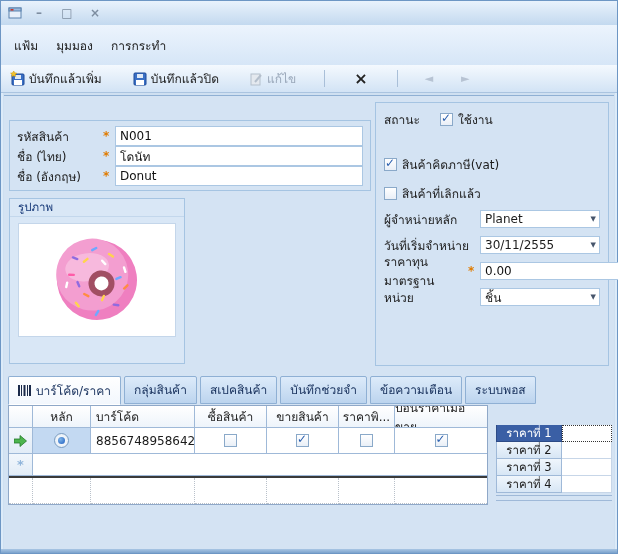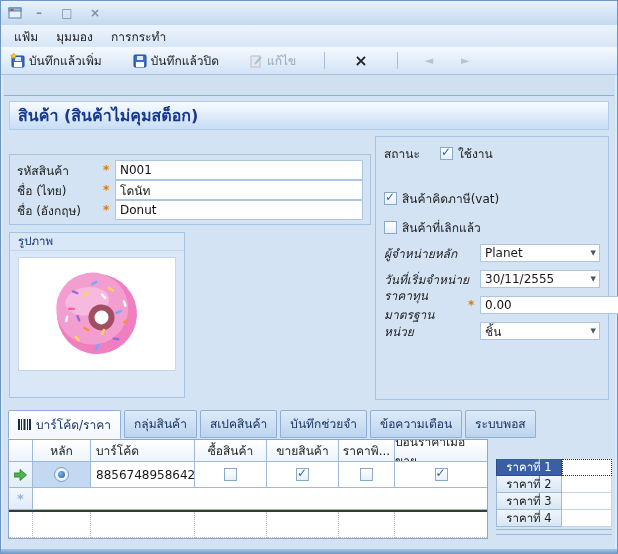--- a/index.html
+++ b/index.html
@@ -11,21 +11,21 @@
   .window{position:relative;width:618px;height:554px;box-sizing:border-box;
     border:1px solid #6d96c4;background:#cfe0f1;
     box-shadow:inset 0 0 0 2px #dcebf9;}
   
   .titlebar{height:24px;display:flex;align-items:center;padding:0 7px;gap:6px;
     background:linear-gradient(#e9f2fc,#c3d9ef);}
   .titlebar .title{flex:1;font-size:12px;color:#333;}
   .win-btn{width:22px;height:16px;display:flex;align-items:center;justify-content:center;
     color:#7d8da0;font-size:12px;font-weight:bold;cursor:default;}
   
-  .menubar{height:22px;display:flex;align-items:center;gap:4px;padding:0 6px;
+  .menubar{height:40px;display:flex;align-items:center;gap:4px;padding:0 6px;
     background:linear-gradient(#ecf4fd,#d6e6f7);}
   .menu-item{padding:2px 7px;}
   
   .toolbar{height:27px;display:flex;align-items:center;gap:20px;padding:0 4px;
     background:linear-gradient(#f4f9fe,#d2e3f5);border-bottom:1px solid #aac4e0;}
   .tb-btn{display:flex;align-items:center;gap:4px;padding:2px 5px;border-radius:2px;}
   .tb-btn.disabled{color:#9aa8ba;}
   .tb-sep{width:1px;height:17px;background:#a9bfd8;margin:0 3px;}
   .tb-x{font-size:16px;font-weight:bold;color:#222;padding:0 6px;}
   .nav-arrow{font-size:11px;color:#b7c3d3;padding:0 4px;}
@@ -62,21 +62,21 @@
   .status-row{display:flex;align-items:center;height:16px;}
   .status-row .lbl{flex:0 0 56px;}
   .cbrow{display:flex;align-items:center;gap:5px;}
   .indent{}
   .mt28{margin-top:28px;} .mt10{margin-top:10px;} .mt20{margin-top:20px;}
   .cb{width:13px;height:13px;box-sizing:border-box;border:1px solid #8aa9c9;
     background:linear-gradient(#fff,#e9eff7);position:relative;flex:0 0 13px;}
   .cb.checked::after{content:"✓";position:absolute;top:-3px;left:0px;font-size:12px;
     font-weight:bold;color:#2a5fae;}
   .combo-row{display:flex;align-items:center;height:20px;margin-top:6px;}
-  .combo-row .lbl{flex:0 0 96px;font-style:italic;}
+  .combo-row .lbl{flex:0 0 96px;}
   .combo-row .lbl.short{flex:0 0 84px;}
   .combo{flex:1;height:18px;box-sizing:border-box;background:#fff;border:1px solid #abc7e3;
     display:flex;align-items:center;justify-content:space-between;padding:0 3px 0 4px;}
   .combo .arrow{font-size:7px;color:#46556b;}
   .txt.cost{flex:1;height:18px;box-sizing:border-box;}
   
   .bottom-tabs{display:flex;gap:3px;margin:8px 2px 0 4px;align-items:flex-end;height:24px;}
   .btab{padding:3px 9px 4px 9px;border:1px solid #8fb0d4;border-radius:2px 2px 0 0;
     background:linear-gradient(#ddebfa,#bcd4ee);color:#17305c;font-size:12px;
     display:flex;align-items:center;gap:5px;}
@@ -182,21 +182,20 @@
     <div class="tb-sep"></div>
     <span class="tb-x">×</span>
     <div class="tb-sep"></div>
     <span class="nav-arrow">◄</span>
     <span class="nav-arrow">►</span>
   </div>
 
 
   <div class="content">
 
-    <div class="header-strip">สินค้า (สินค้าไม่คุมสต็อก)</div>
 
     <div class="form-area">
 
       <div class="panel left-panel">
         <div class="field-row">
           <span class="lbl">รหัสสินค้า</span>
           <span class="star">*</span>
           <input class="txt" value="N001" style="">
         </div>
         <div class="field-row">

